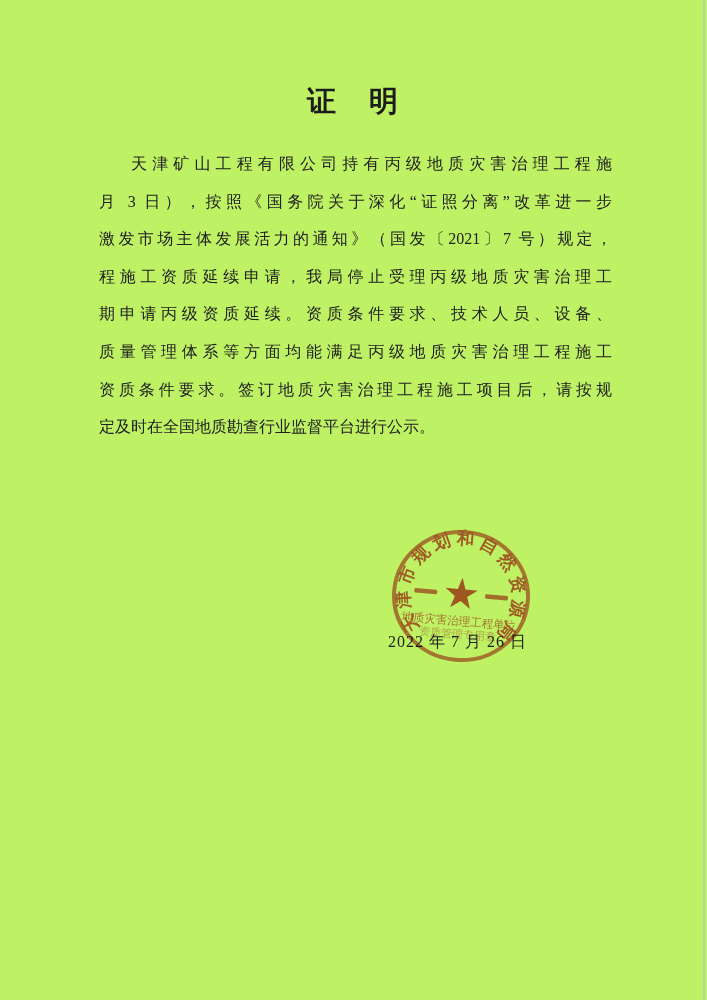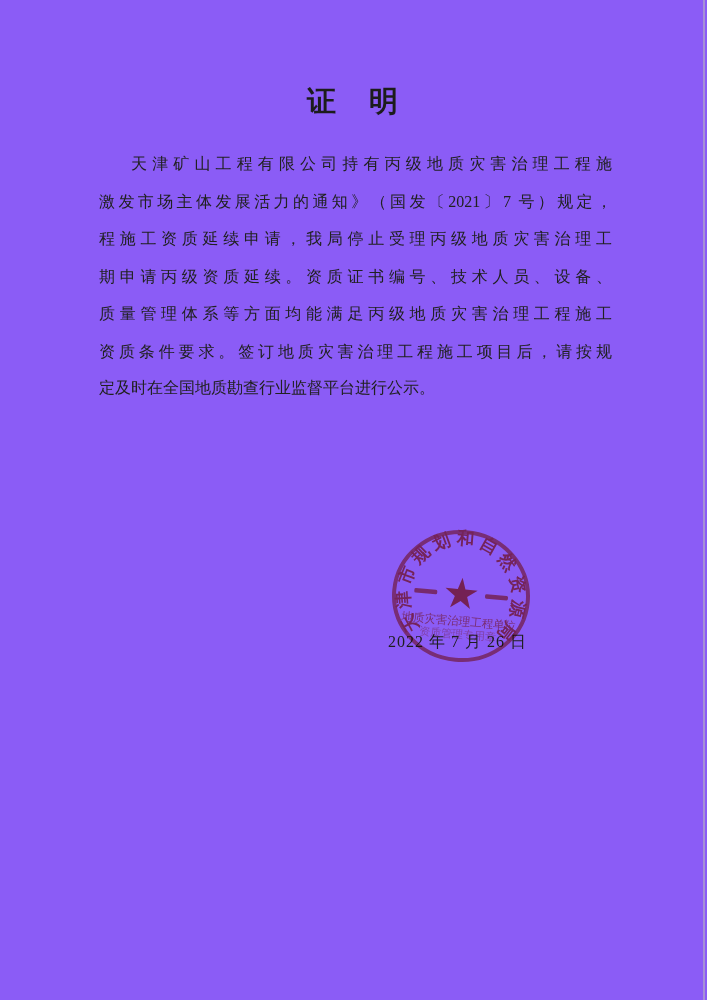--- a/index.html
+++ b/index.html
@@ -1,19 +1,19 @@
 <!DOCTYPE html>
 <html><head>
 <meta charset="utf-8">
 <style>
   html,body{margin:0;padding:0;background:#ffffff;}
   .page{
     position:relative;
     width:707px;height:1000px;
-    background:#8b5cf6;
+    background:#bef264;
     overflow:hidden;
     font-family:"Liberation Serif","DejaVu Serif",serif;
     color:#222;
   }
   .scan-edge{
     position:absolute;right:2px;top:0;width:2px;height:100%;
     background:#bdbdbd;opacity:.55;
   }
   .title{
     position:absolute;top:82px;left:0;width:100%;
@@ -25,21 +25,21 @@
     position:absolute;left:99px;top:145px;width:513px;
     font-size:16px;color:#212121;
   }
   .line{
     line-height:37.6px;height:37.6px;
     white-space:nowrap;
     text-align:justify;
     text-align-last:justify;
   }
   .line.indent{text-indent:2em;}
-  .line.last{text-align-last:left;font-family:Liberation Mono, monospace;}
+  .line.last{text-align-last:left;}
   .date{
     position:absolute;left:388px;top:629px;
     font-size:16px;line-height:26px;color:#1e1e1e;
     letter-spacing:1px;white-space:nowrap;
   }
   .seal{
     position:absolute;left:387px;top:526px;
     width:148px;height:140px;
     transform:rotate(5deg);
     mix-blend-mode:multiply;
@@ -52,23 +52,24 @@
 <body>
 
 <div class="page">
 
   <div class="scan-edge"></div>
 
   <h1 class="title">证　明</h1>
 
   <div class="body-block">
     <div class="line indent">天津矿山工程有限公司持有丙级地质灾害治理工程施</div>
+    <div class="line">月 3 日），按照《国务院关于深化“证照分离”改革进一步</div>
     <div class="line">激发市场主体发展活力的通知》（国发〔2021〕7 号）规定，</div>
     <div class="line">程施工资质延续申请，我局停止受理丙级地质灾害治理工</div>
-    <div class="line">期申请丙级资质延续。资质证书编号、技术人员、设备、</div>
+    <div class="line">期申请丙级资质延续。资质条件要求、技术人员、设备、</div>
     <div class="line">质量管理体系等方面均能满足丙级地质灾害治理工程施工</div>
     <div class="line">资质条件要求。签订地质灾害治理工程施工项目后，请按规</div>
     <div class="line last">定及时在全国地质勘查行业监督平台进行公示。</div>
   </div>
 
   <div class="date">2022 年 7 月 26 日</div>
 
   <div class="seal">
     <svg viewBox="0 0 148 140" xmlns="http://www.w3.org/2000/svg">
       <defs>

